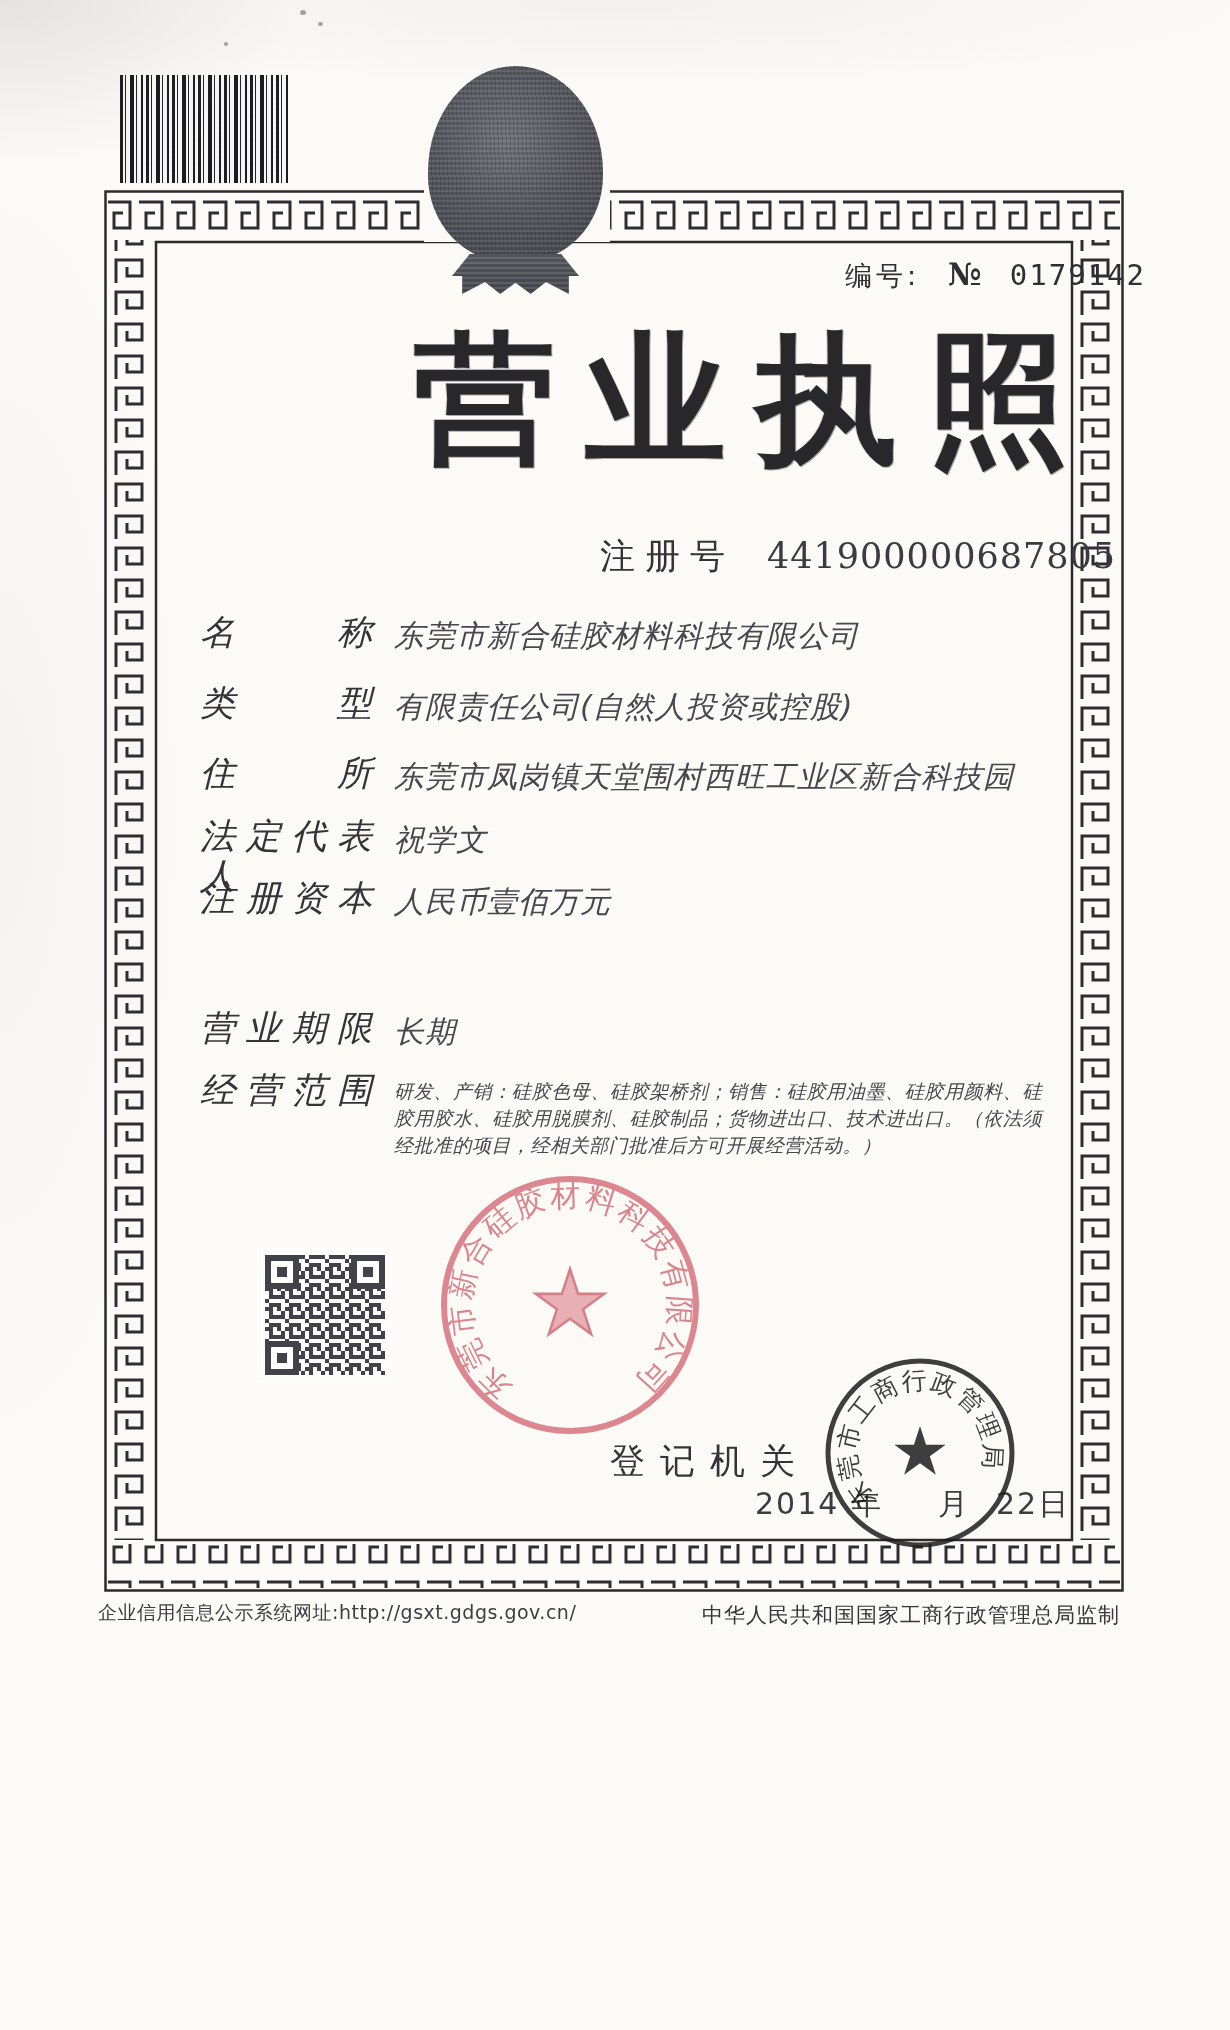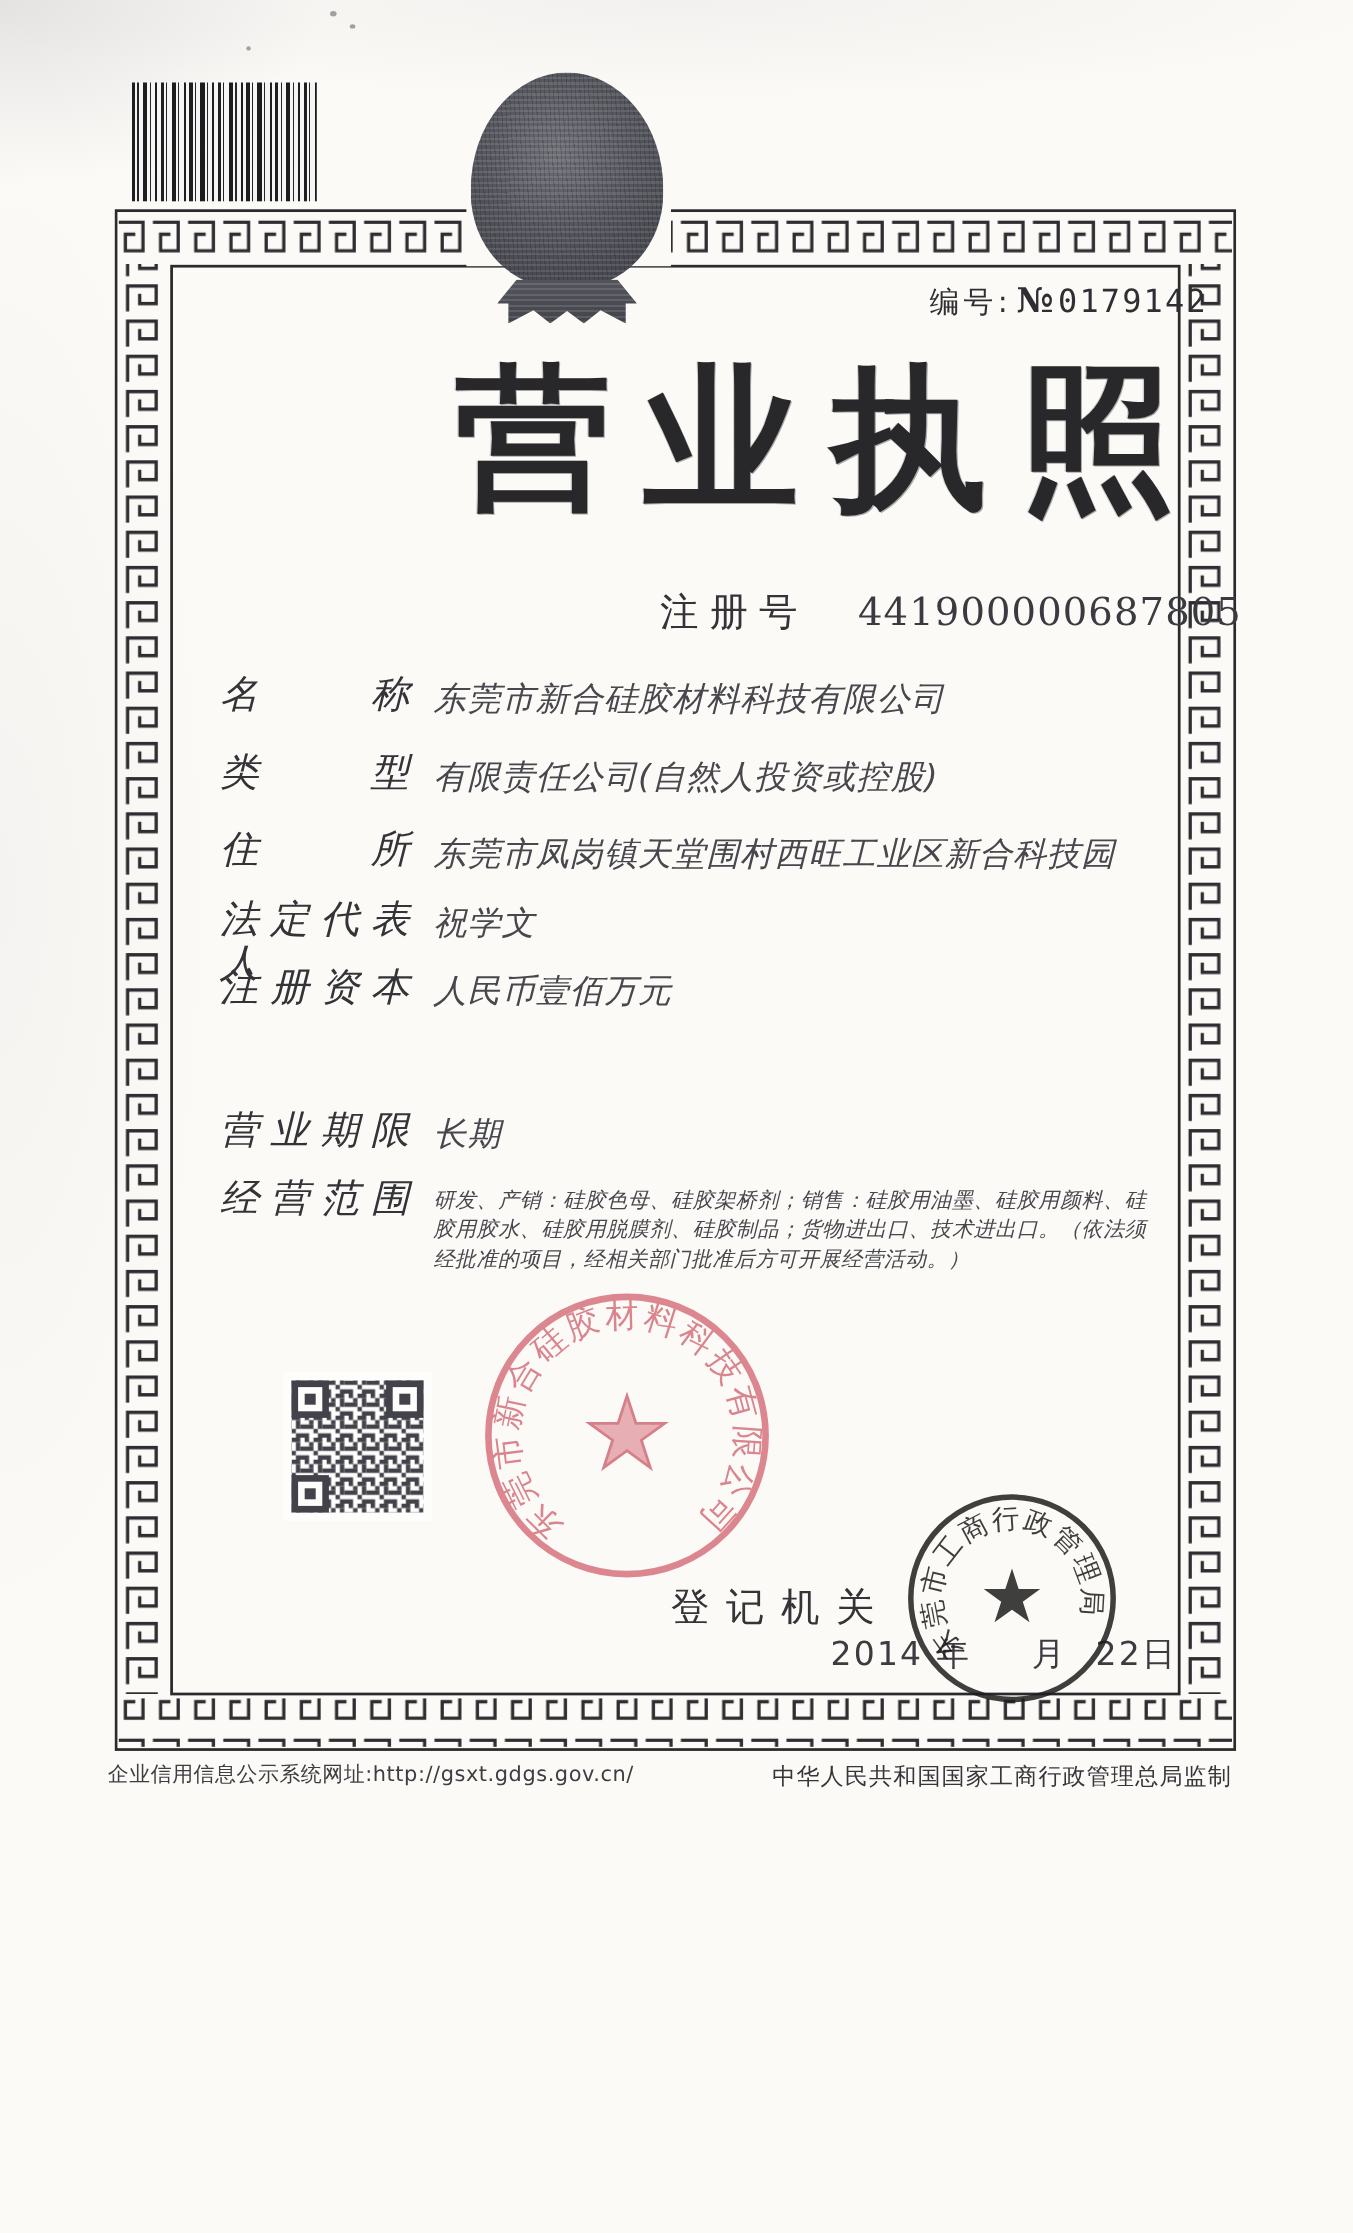--- a/index.html
+++ b/index.html
@@ -42,36 +42,36 @@
       radial-gradient(circle at 45% 38%, #6e6e76 0%, #55555d 45%, #4a4a52 72%, #404048 100%);
   }
   .emblem .base{
     position:absolute;left:24px;top:188px;width:127px;height:40px;
     background:
       repeating-linear-gradient(0deg, rgba(255,255,255,.12) 0 2px, transparent 2px 5px),
       linear-gradient(#54545c,#43434b);
     clip-path:polygon(14% 0,86% 0,100% 55%,92% 55%,92% 100%,74% 70%,62% 100%,50% 72%,38% 100%,26% 70%,8% 100%,8% 55%,0 55%);
   }
   
-  .serial{left:845px;top:256px;display:flex;align-items:baseline;gap:4px;color:#2f2f33;}
+  .serial{left:845px;top:256px;display:flex;align-items:baseline;gap:28px;color:#2f2f33;}
   .serial .lab{font-size:27px;letter-spacing:4px;}
   .serial .no{font-family:"DejaVu Serif",serif;font-weight:bold;font-size:31px;}
   .serial .num{font-family:"DejaVu Sans Mono",monospace;font-size:29px;letter-spacing:2px;}
   
   .license-title{
     left:104px;top:322px;width:994px;text-align:right;
     font-size:141px;font-weight:bold;color:#28282b;
     letter-spacing:30px;text-indent:30px;line-height:1.1;
     text-shadow:1px 1px 0 rgba(70,70,75,.45), -1px 0 0 rgba(70,70,75,.25);
     white-space:nowrap;
   }
   
   .regno{left:600px;top:533px;display:flex;align-items:baseline;}
   .regno .lab{width:125px;font-size:35px;color:#333338;text-align:justify;text-align-last:justify;}
-  .regno .val{margin-left:55px;font-family:"DejaVu Serif",serif;font-size:35px;color:#3a3a40;letter-spacing:1px;}
+  .regno .val{margin-left:42px;font-family:"DejaVu Serif",serif;font-size:35px;color:#3a3a40;letter-spacing:1px;}
   
   .row{position:absolute;left:200px;display:flex;align-items:flex-start;font-style:italic;}
   .row .flabel{
     width:172px;flex:0 0 172px;font-size:35px;color:#333338;
     text-align:justify;text-align-last:justify;line-height:1.15;
   }
   .row .fvalue{
     margin-left:22px;font-size:30px;color:#47474d;letter-spacing:1px;
     line-height:1.3;padding-top:4px;white-space:nowrap;
   }

